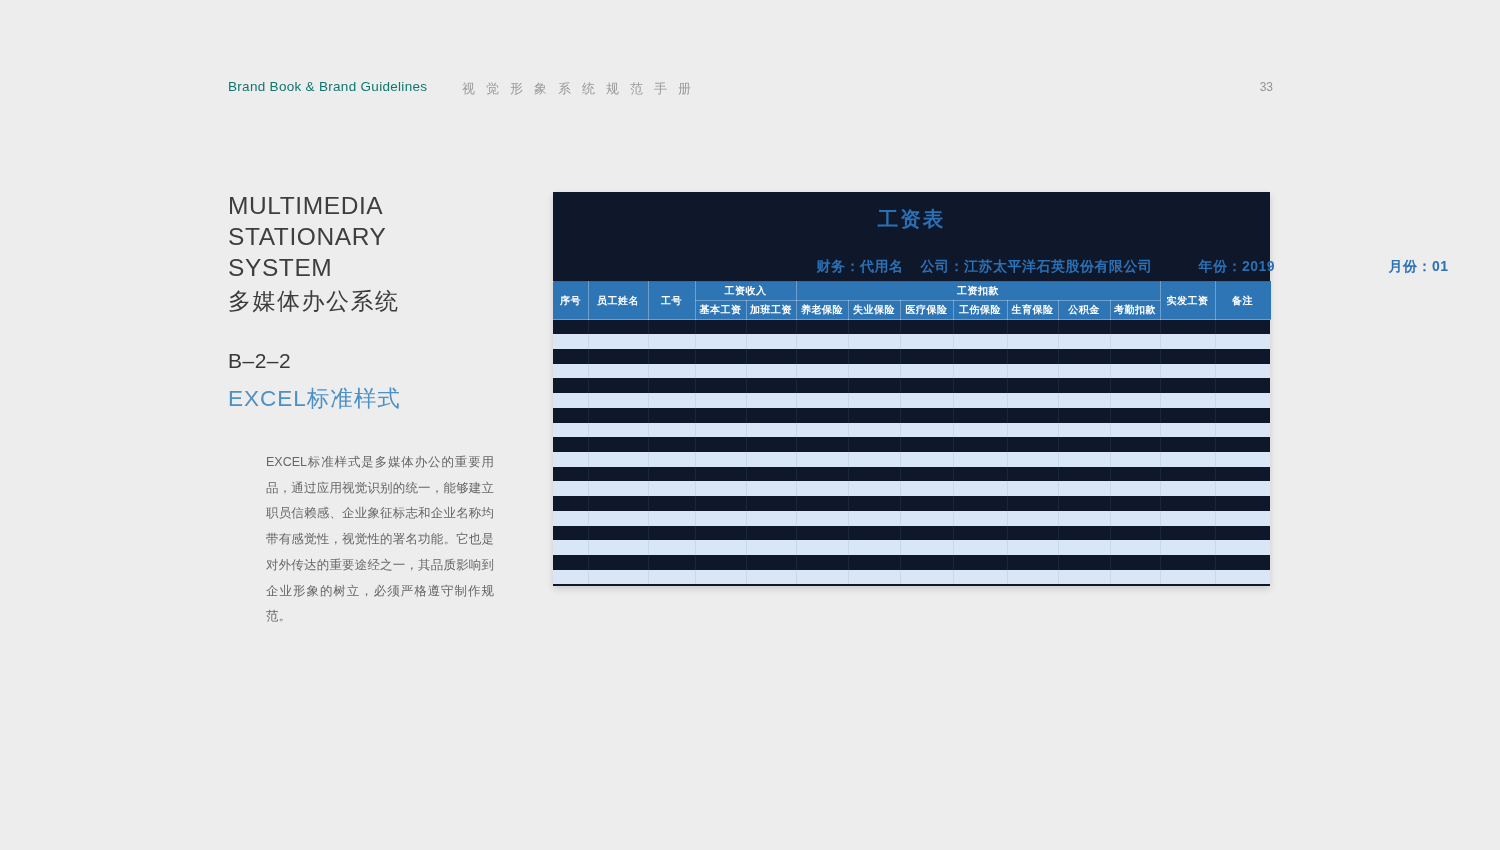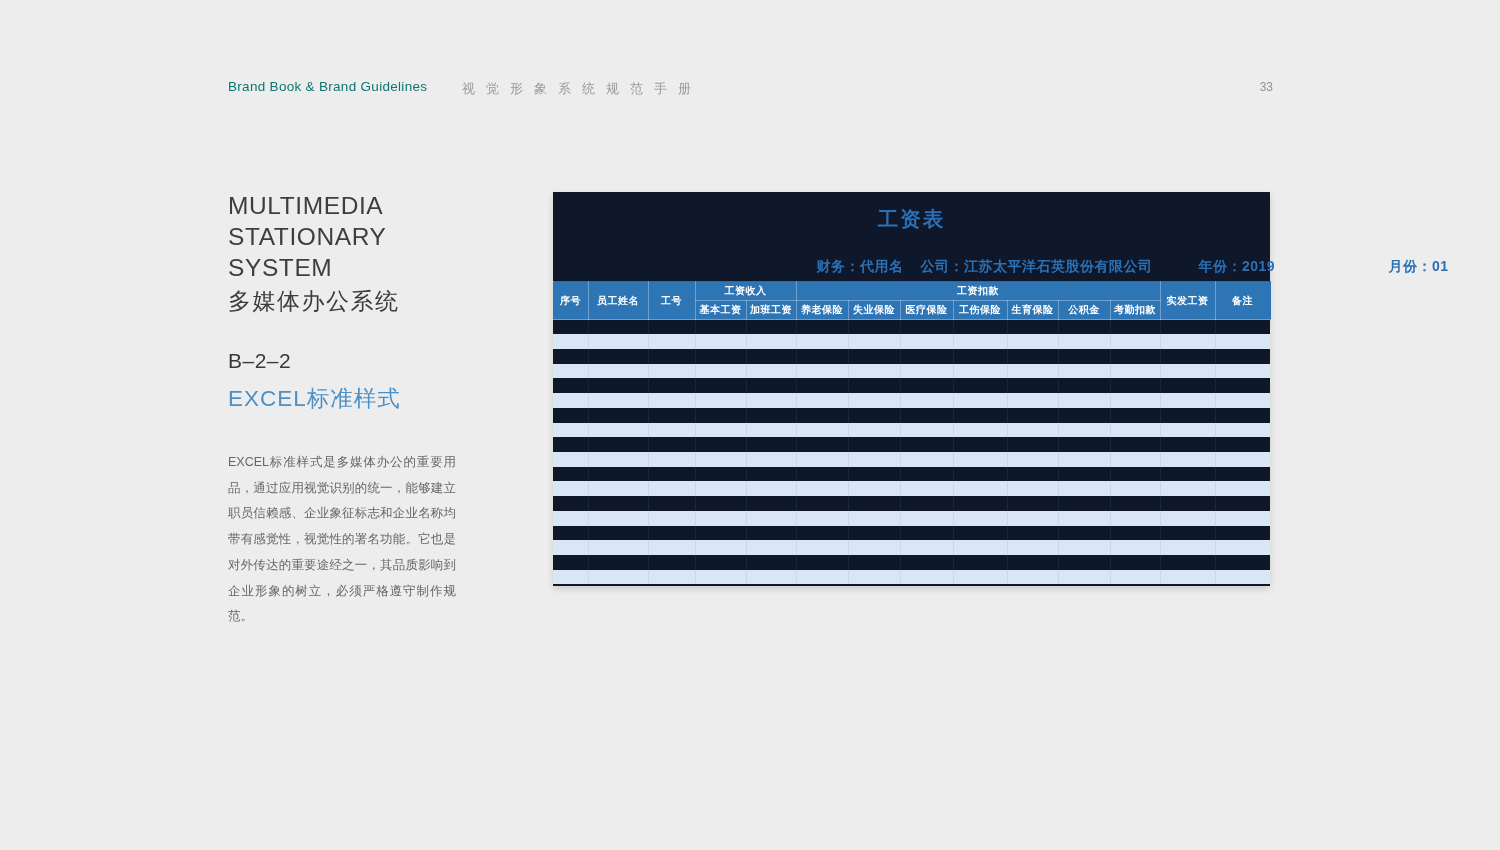--- a/index.html
+++ b/index.html
@@ -21,21 +21,21 @@
   .left-panel { position:absolute; left:228px; top:190px; width:230px; }
   .title-en {
     font-size:24.5px; line-height:31px; color:#3e3e3e;
     letter-spacing:0.6px; white-space:pre-line; font-weight:400;
   }
   .title-cn { margin-top:3px; font-size:23px; color:#3c3c3c; letter-spacing:1.5px; }
   .section-code { margin-top:32px; font-size:21px; color:#383838; letter-spacing:0.5px; }
   .section-subtitle { margin-top:10px; font-size:22.5px; color:#4b90c6; letter-spacing:1px; }
   .description {
     margin-top:36px; width:228px; font-size:12.5px; line-height:25.7px;
-    color:#666; text-align:justify; text-justify:inter-ideograph;
+    color:#666; text-align:justify; text-justify:inter-ideograph;margin-left:38px;
   }
 
   
   .table-card {
     position:absolute; left:553px; top:192px; width:717px; height:394px;
     background:#0f172a; box-shadow:0 3px 7px rgba(0,0,0,0.14);
     display:flex; flex-direction:column;align-items:center;
   }
   .card-title-block { height:54px; display:flex; align-items:center; justify-content:center; }
   .card-title { font-size:20.5px; font-weight:bold; color:#2b70b4; letter-spacing:2px; }

